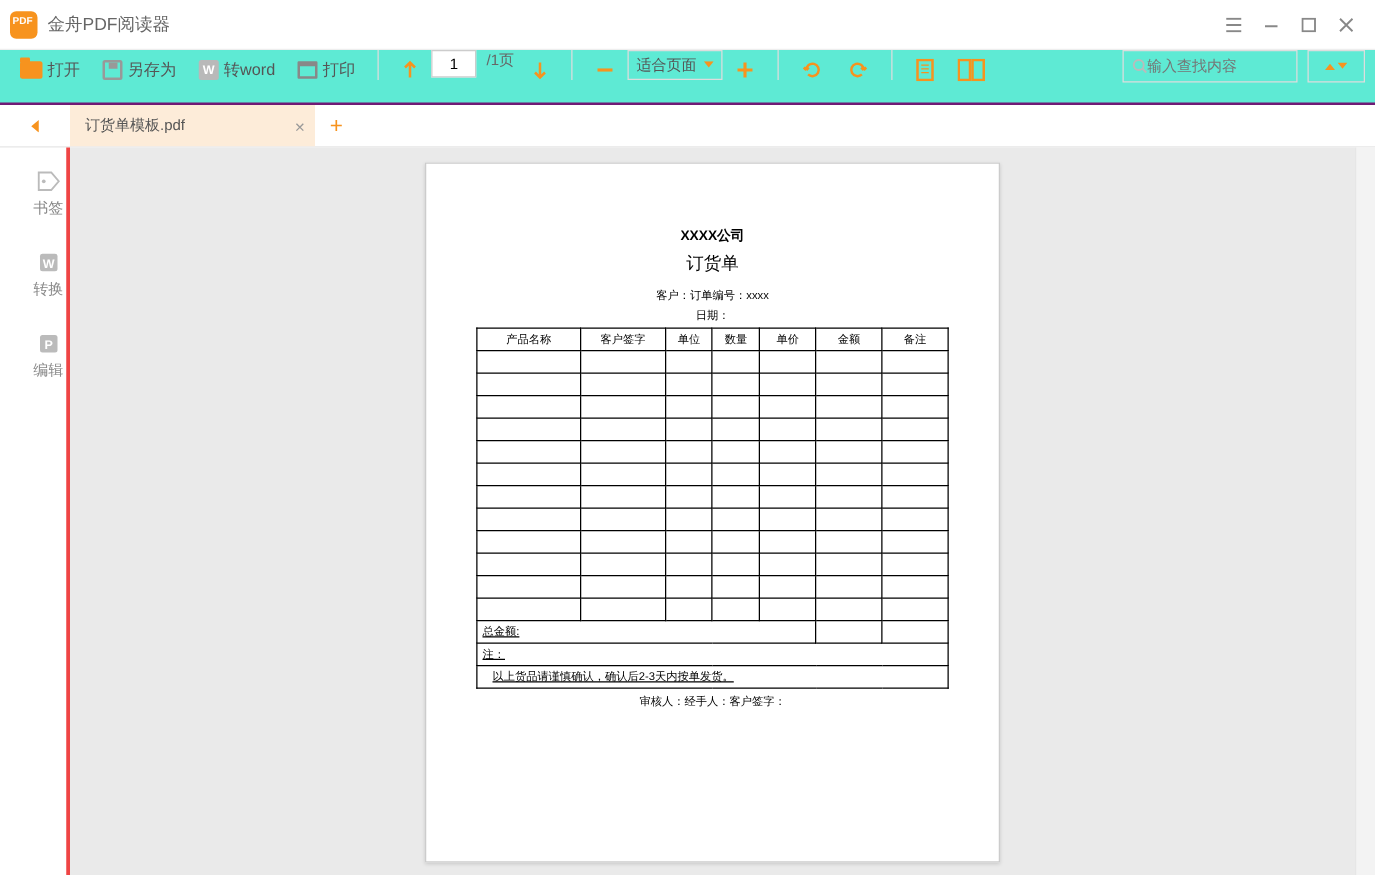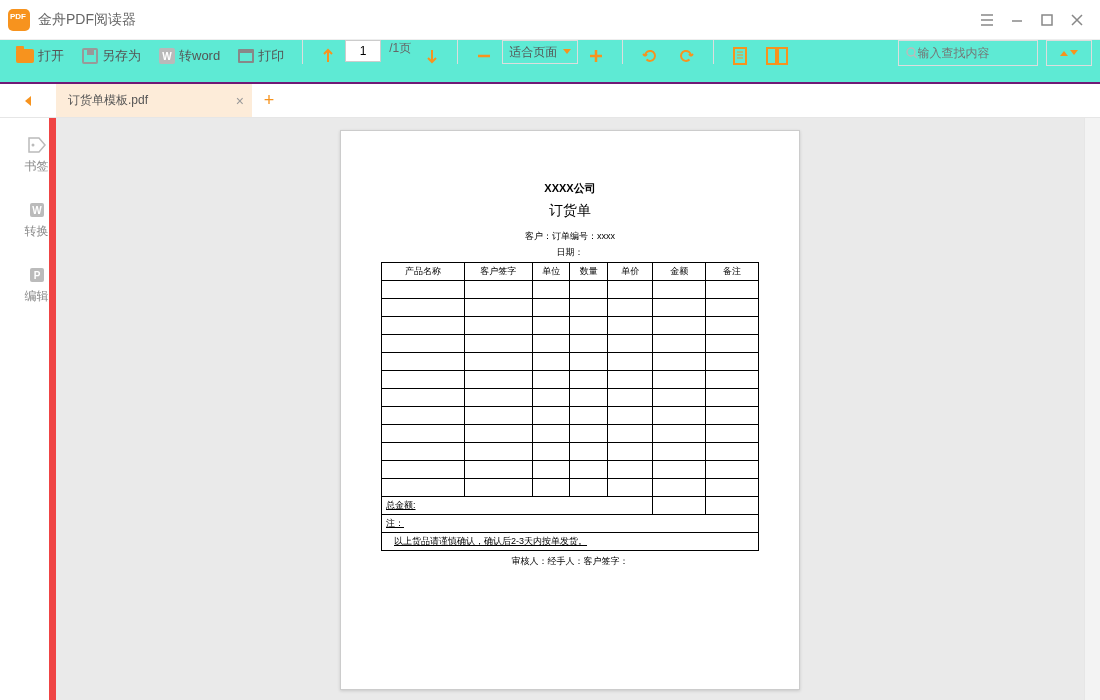--- a/index.html
+++ b/index.html
@@ -27,21 +27,21 @@
 
   
   .tabstrip-row { height:34px;display:flex;align-items:stretch;border-bottom:1px solid #e6e6e6;}
   .tab-collapse { width:56px;display:flex;align-items:center;justify-content:center;cursor:pointer;}
   .tab { width:196px;background:#fdecd9;display:flex;align-items:center;padding:0 8px 0 12px;font-size:12px;color:#555;position:relative;gap:17px;}
   .tab .close { margin-left:auto;color:#999;cursor:pointer;font-size:14px;}
   .tab-add { width:34px;display:flex;align-items:center;justify-content:center;cursor:pointer;color:#f7931e;font-size:18px;}
 
   
   .body { display:flex; height:calc(700px - 40px - 44px - 34px); }
-  .leftbar { width:56px;border-right:7px solid #ef4444;display:flex;flex-direction:column;align-items:center;padding-top:18px;gap:26px;padding-left:24px;}
+  .leftbar { width:56px;border-right:3px solid #ef4444;display:flex;flex-direction:column;align-items:center;padding-top:18px;gap:26px;padding-left:24px;}
   .lbtn { display:flex;flex-direction:column;align-items:center;gap:4px;cursor:pointer;color:#888;font-size:12px;}
   .canvas { flex:1;background:#eaeaea;display:flex;justify-content:center;overflow:auto;padding-top:12px;}
   .page { width:460px;height:560px;background:#fff;border:1px solid #ccc;box-shadow:0 1px 3px rgba(0,0,0,.15);padding:50px 40px 20px;font-family:SimSun,serif;display:flex;flex-direction:column;align-items:center;}
   .scrollbar { width:16px;border-left:1px solid #e6e6e6;background:#f3f3f3;}
 
   
   .doc-company { text-align:center;font-size:11px;font-weight:bold;}
   .doc-title { text-align:center;font-size:14px;font-weight:normal;margin:6px 0 10px;}
   .doc-row { display:flex;font-size:9px;margin:0 0 3px;}
   .doc-row .r { margin-left:auto;}

